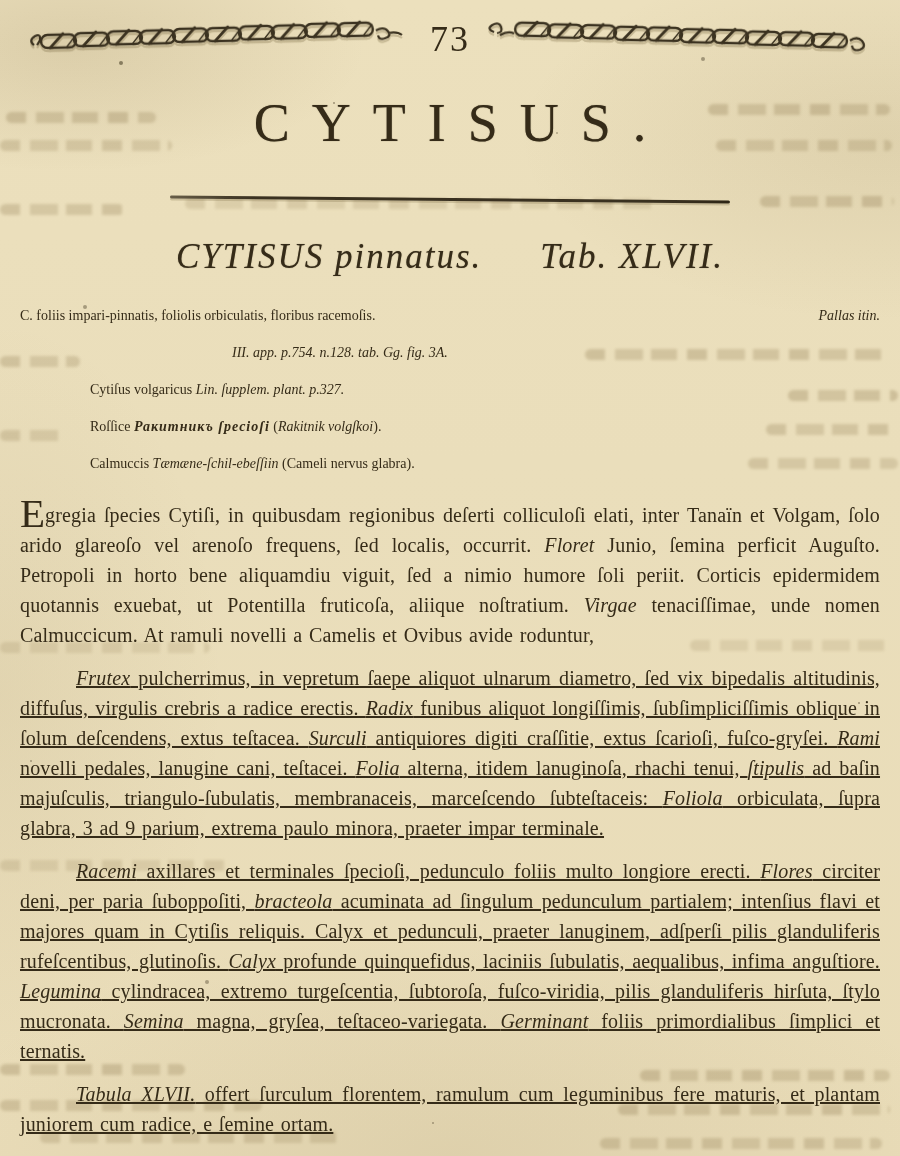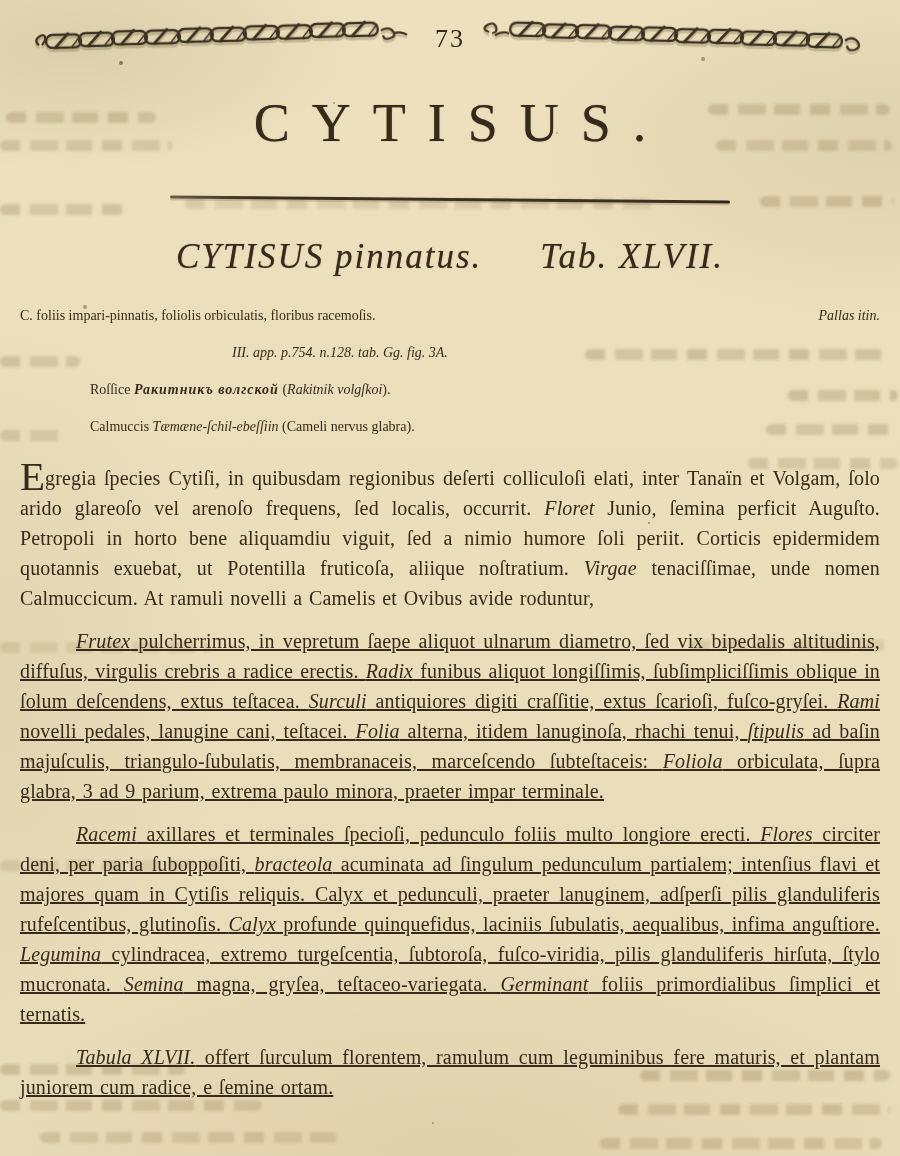--- a/index.html
+++ b/index.html
@@ -14,21 +14,21 @@
       radial-gradient(ellipse 300px 500px at 0% 60%, rgba(125,104,60,.08), transparent 75%),
       linear-gradient(180deg,#ece0bd 0%,#eadebb 40%,#e9dcb8 100%);
   }
   .page{position:absolute;inset:0;padding:0 20px;box-sizing:border-box;}
 
   
   .header-row{display:flex;align-items:center;justify-content:center;gap:10px;margin-top:18px;height:40px;}
   .chain{filter:drop-shadow(0 3px 0 rgba(115,98,60,.30));flex:0 0 auto;}
   .chain-left{transform:rotate(-1.3deg);}
   .chain-right{transform:rotate(1.2deg);}
-  .pagenum{font-size:26px;letter-spacing:2px;padding:0 6px;margin-top:2px;}
+  .pagenum{font-size:36px;letter-spacing:2px;padding:0 6px;margin-top:2px;}
 
   
   .title{
     text-align:center;font-size:54px;font-weight:normal;margin:34px 0 12px;
     letter-spacing:22px;padding-left:22px; 
     text-shadow:0 0 1px rgba(53,43,24,.55);
   }
   .title-rule{
     width:560px;height:3px;margin:44px auto 0;border-radius:2px;
     background:linear-gradient(90deg,rgba(58,49,32,.75),#3a3120 15%,#3a3120 90%,#2e2616);
@@ -151,21 +151,22 @@
     <span>CYTISUS pinnatus.</span>
     <span>Tab. XLVII.</span>
   </h2>
 
   <div class="synonymy">
     <div class="syn-line syn-diagnosis">
       <span>C. foliis impari-pinnatis,  foliolis orbiculatis,  floribus racemoſis.</span>
       <span class="seg-i">Pallas itin.</span>
     </div>
     <div class="syn-line syn-ref seg-i">III. app. p.754. n.128. tab. Gg. fig. 3A.</div>
-    <div class="syn-line syn-indent"><span class="seg-r">Roſſice </span><span class="seg-b">Ракитникъ волгской</span><span class="seg-r"> (</span><span class="seg-i">Rakitnik volgſkoi</span><span class="seg-r">).</span></div>
+    <div class="syn-line syn-indent"><span class="seg-r">Cytiſus volgaricus </span><span class="seg-i">Lin. ſupplem. plant. p.327.</span></div>
+    <div class="syn-line syn-indent"><span class="seg-r">Roſſice </span><span class="seg-b">Ракитникъ ſpecioſi</span><span class="seg-r"> (</span><span class="seg-i">Rakitnik volgſkoi</span><span class="seg-r">).</span></div>
     <div class="syn-line syn-indent"><span class="seg-r">Calmuccis </span><span class="seg-i">Tæmæne-ſchil-ebeſſiin</span><span class="seg-r"> (Cameli nervus glabra).</span></div>
   </div>
 
   <div class="body-text">
     <p class="para"><span class="dropcap">E</span><span><span class="seg-r">gregia ſpecies Cytiſi, in quibusdam regionibus deſerti colliculoſi elati, inter Tanaïn et Volgam, ſolo arido glareoſo vel arenoſo frequens, ſed localis, occurrit.  </span><span class="seg-i">Floret</span><span class="seg-r"> Junio, ſemina perficit Auguſto.  Petropoli in horto bene aliquamdiu viguit, ſed a nimio humore ſoli periit.  Corticis epidermidem quotannis exuebat, ut Potentilla fruticoſa, aliique noſtratium.  </span><span class="seg-i">Virgae</span><span class="seg-r"> tenaciſſimae, unde nomen Calmuccicum.  At ramuli novelli a Camelis et Ovibus avide roduntur,</span></span></p>
     <p class="para para-indent"><span class="seg-i">Frutex</span><span class="seg-r"> pulcherrimus, in vepretum ſaepe aliquot ulnarum diametro, ſed vix bipedalis altitudinis, diffuſus, virgulis crebris a radice erectis.  </span><span class="seg-i">Radix</span><span class="seg-r"> funibus aliquot longiſſimis, ſubſimpliciſſimis oblique in ſolum deſcendens, extus teſtacea.  </span><span class="seg-i">Surculi</span><span class="seg-r"> antiquiores digiti craſſitie, extus ſcarioſi, fuſco-gryſei.  </span><span class="seg-i">Rami</span><span class="seg-r"> novelli pedales, lanugine cani, teſtacei.  </span><span class="seg-i">Folia</span><span class="seg-r"> alterna, itidem lanuginoſa, rhachi tenui, </span><span class="seg-i">ſtipulis</span><span class="seg-r"> ad baſin majuſculis, triangulo-ſubulatis, membranaceis, marceſcendo ſubteſtaceis:  </span><span class="seg-i">Foliola</span><span class="seg-r"> orbiculata, ſupra glabra, 3 ad 9 parium, extrema paulo minora, praeter impar terminale.</span></p>
     <p class="para para-indent"><span class="seg-i">Racemi</span><span class="seg-r"> axillares et terminales ſpecioſi, pedunculo foliis multo longiore erecti.  </span><span class="seg-i">Flores</span><span class="seg-r"> circiter deni, per paria ſuboppoſiti, </span><span class="seg-i">bracteola</span><span class="seg-r"> acuminata ad ſingulum pedunculum partialem; intenſius flavi et majores quam in Cytiſis reliquis.  Calyx et pedunculi, praeter lanuginem, adſperſi pilis glanduliferis rufeſcentibus, glutinoſis.  </span><span class="seg-i">Calyx</span><span class="seg-r"> profunde quinquefidus, laciniis ſubulatis, aequalibus, infima anguſtiore.  </span><span class="seg-i">Legumina</span><span class="seg-r"> cylindracea, extremo turgeſcentia, ſubtoroſa, fuſco-viridia, pilis glanduliferis hirſuta, ſtylo mucronata.  </span><span class="seg-i">Semina</span><span class="seg-r"> magna, gryſea, teſtaceo-variegata.  </span><span class="seg-i">Germinant</span><span class="seg-r"> foliis primordialibus ſimplici et ternatis.</span></p>
     <p class="para para-indent"><span class="seg-i">Tabula XLVII.</span><span class="seg-r"> offert ſurculum florentem, ramulum cum leguminibus fere maturis, et plantam juniorem cum radice, e ſemine ortam.</span></p>
   </div>
 

